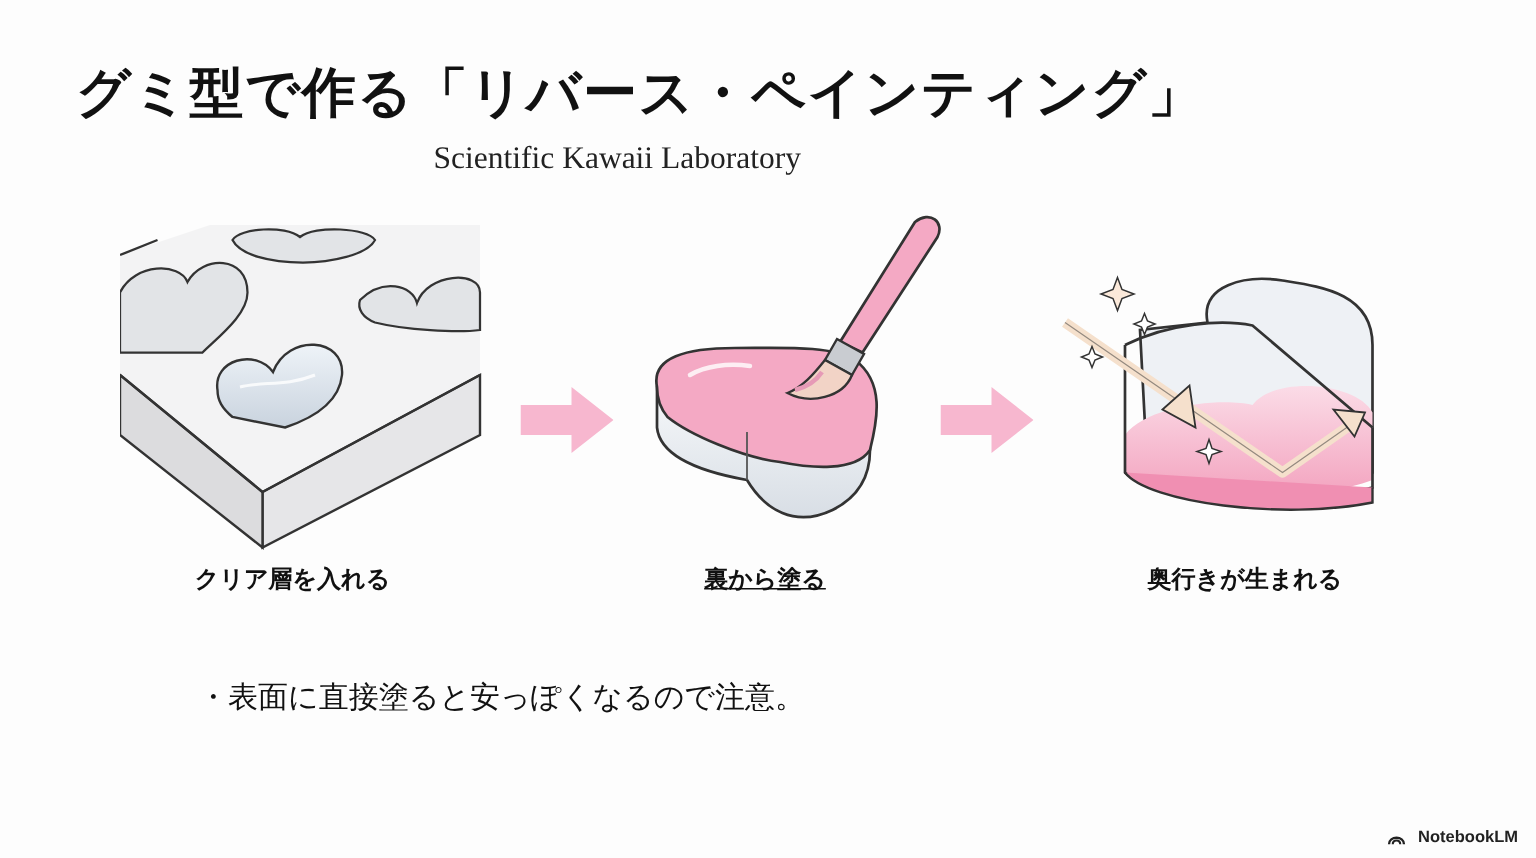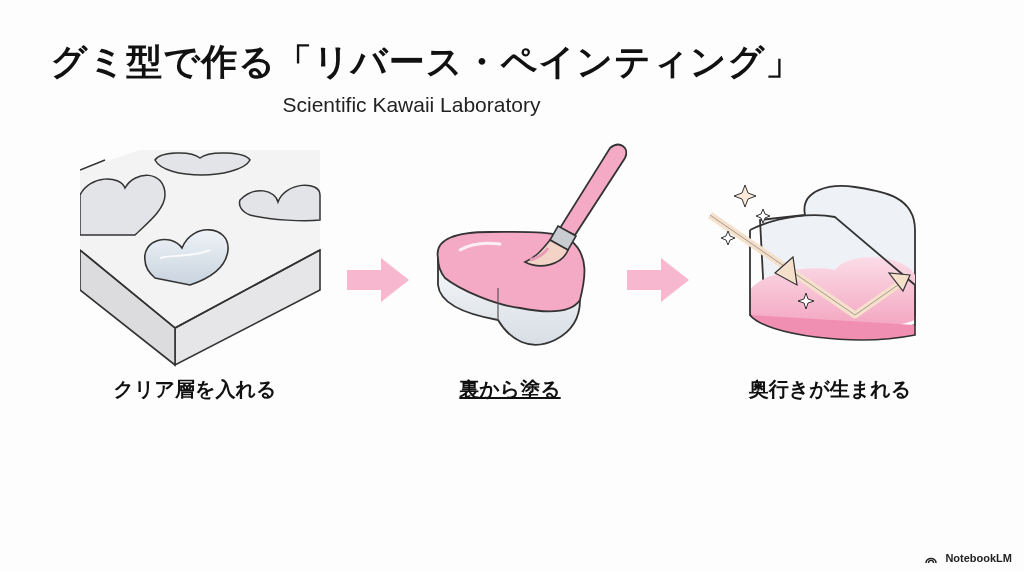--- a/index.html
+++ b/index.html
@@ -4,27 +4,27 @@
   <style>
     * { margin: 0; padding: 0; box-sizing: border-box; }
     html, body { width: 1024px; height: 572px; overflow: hidden; background: #fdfdfd; }
     body { position: relative; font-family: "DejaVu Sans", "Liberation Sans", sans-serif; color: #111; }
     .title {
       position: absolute; left: 0; top: 38px; width: 853px; text-align: center;
       font-size: 36px; font-weight: bold; letter-spacing: 1px; color: #111;
     }
     .subtitle {
       position: absolute; left: 0; top: 93px; width: 823px; text-align: center;
-      font-family: Liberation Sans, sans-serif;
+      font-family: Liberation Serif, serif;
       font-size: 21px; color: #222;
     }
     .illus { position: absolute; }
     .arrow { position: absolute; }
     .step-label {
-      position: absolute; top: 376px; font-size: 20px; font-weight: bold; color: #111;
+      position: absolute; top: 376px; font-size: 16px; font-weight: bold; color: #111;
       text-align: center;
     }
     .bullets { position: absolute; left: 132px; top: 448px; }
     .bullet {
       font-size: 20px; line-height: 33px; color: #111; white-space: nowrap;
     }
     .bullet .dot { display: inline-block; width: 20px; text-align: center; }
     .brand {
       position: absolute; right: 12px; bottom: 8px; font-size: 11px; font-weight: bold;
       font-family: "Liberation Sans", "DejaVu Sans", sans-serif; color: #222;
@@ -116,20 +116,21 @@
   <path d="M58,34 L60,39 L65,41 L60,43 L58,48 L56,43 L51,41 L56,39 Z" fill="#fff" stroke="#333" stroke-width="1"></path>
   <path d="M23,56 L25,61 L30,63 L25,65 L23,70 L21,65 L16,63 L21,61 Z" fill="#fff" stroke="#333" stroke-width="1"></path>
   <path d="M101,118 L103,124 L109,126 L103,128 L101,134 L99,128 L93,126 L99,124 Z" fill="#fff" stroke="#333" stroke-width="1"></path>
 </svg>
 
 <div class="step-label" style="left:95px;width:200px;">クリア層を入れる</div>
 <div class="step-label" style="left:410px;width:200px;text-decoration:underline;">裏から塗る</div>
 <div class="step-label" style="left:720px;width:220px;">奥行きが生まれる</div>
 
 <div class="bullets">
+  <div class="bullet"><span class="dot">・</span><span>表面に直接塗ると安っぽくなるので注意。</span></div>
 </div>
 
 <div class="brand">
   <svg width="12" height="9" viewBox="0 0 12 9">
     <path d="M1,9 C1,3 11,3 11,9" fill="none" stroke="#222" stroke-width="1.6"></path>
     <path d="M3.5,9 C3.5,5.5 8.5,5.5 8.5,9" fill="none" stroke="#222" stroke-width="1.4"></path>
   </svg>
   <span>NotebookLM</span>
 </div>
 

